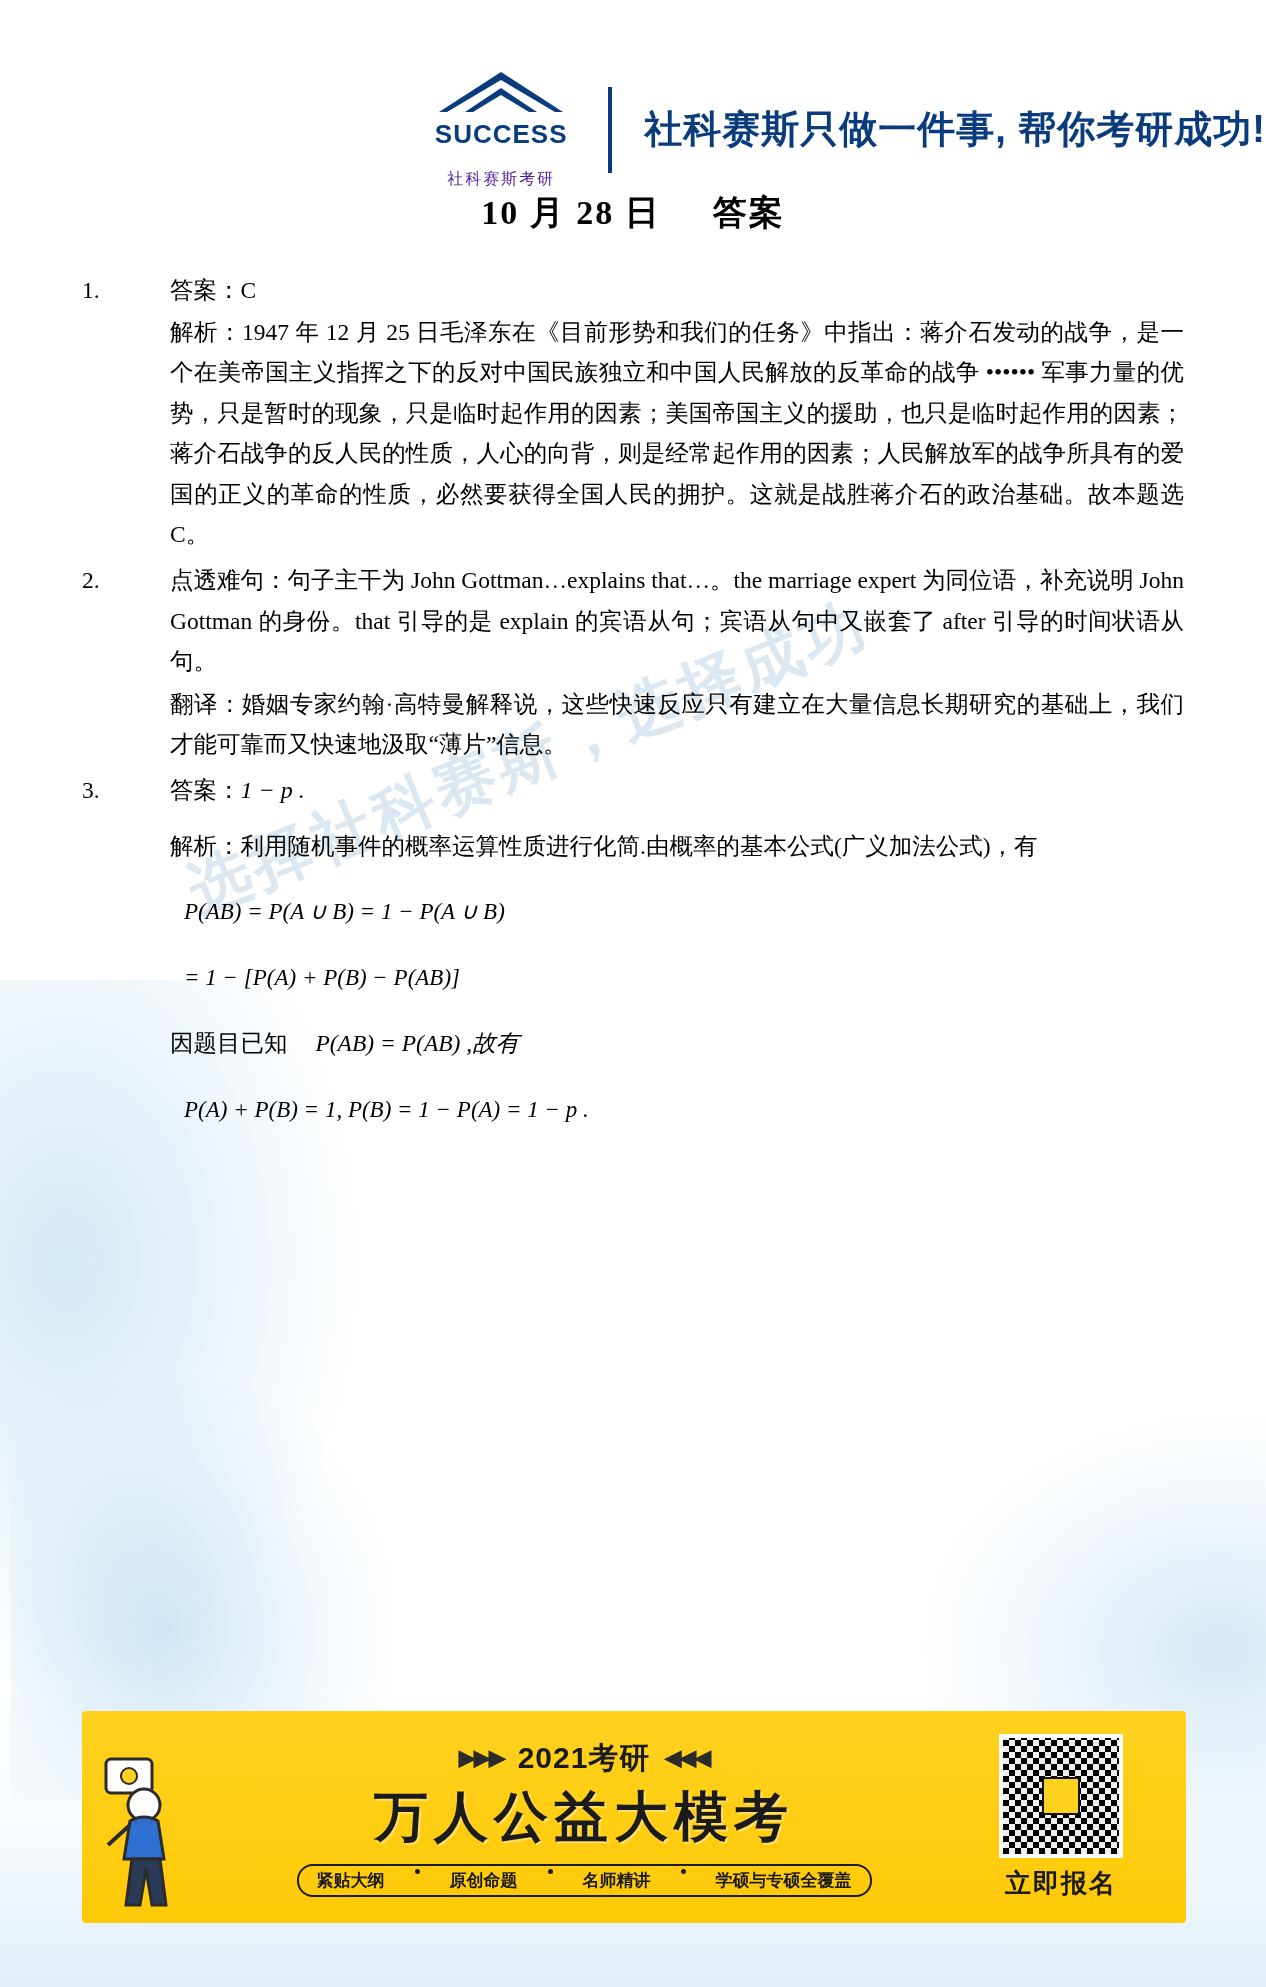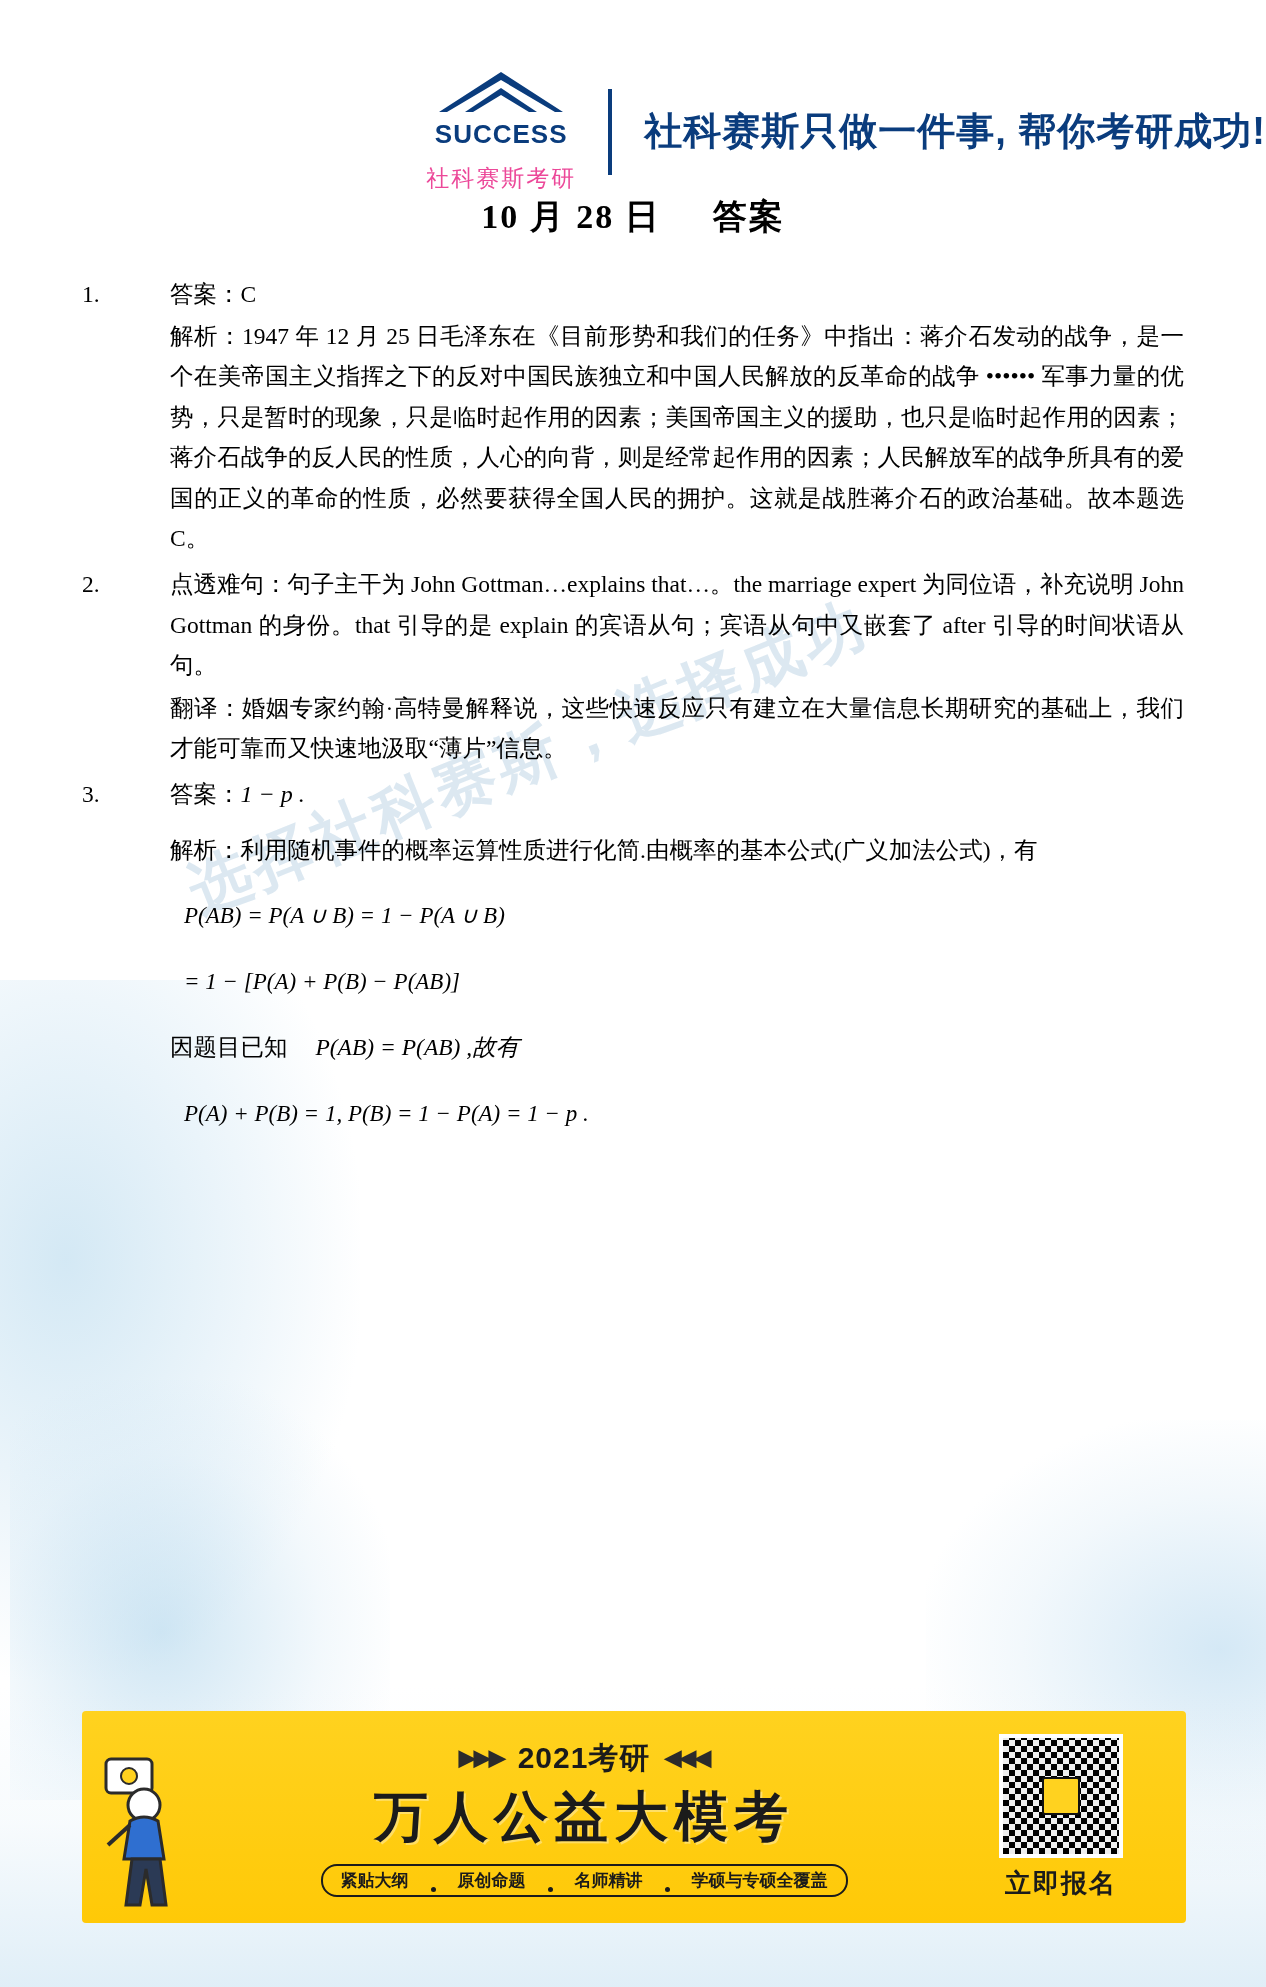--- a/index.html
+++ b/index.html
@@ -107,24 +107,24 @@
     font-family: "Liberation Sans", sans-serif;
     font-size: 26px;
     font-weight: 700;
     color: #0a3c7d;
     letter-spacing: 1px;
     line-height: 1.1;
     margin-top: 2px;
   }
   .logo-cn {
     font-family: "Liberation Sans", sans-serif;
-    font-size: 23px;
-    color: #ec4899;
+    font-size: 16px;
+    color: #4c1d95;
     letter-spacing: 2px;
-    margin-top: 14px;
+    margin-top: 20px;
   }
   .logo-divider {
     width: 4px;
     height: 86px;
     background: #0a3c7d;
     margin: 0 10px;
   }
   .slogan {
     font-family: "Liberation Sans", sans-serif;
     font-size: 38px;
@@ -231,22 +231,22 @@
     font-family: "Liberation Sans", sans-serif;
     font-size: 54px;
     font-weight: 700;
     letter-spacing: 6px;
     margin-top: 2px;
     text-shadow: 2px 2px 0 rgba(255,255,255,0.35);
   }
   .b-line3 {
     margin-top: 10px;
     display: inline-flex;
-    align-items: flex-end;
-    gap: 22px;
+    align-items: flex-start;
+    gap: 30px;
     border: 2px solid #1b1b1b;
     border-radius: 16px;
     padding: 3px 18px;
     font-family: "Liberation Sans", sans-serif;
     font-size: 17px;
     font-weight: 700;
   }
   .b-line3 .dot {
     width: 5px; height: 5px; background: #1b1b1b; border-radius: 50%;
     display: inline-block;

